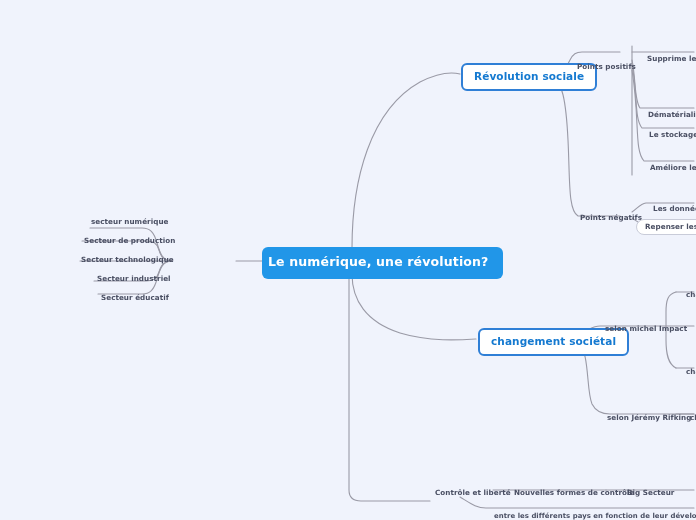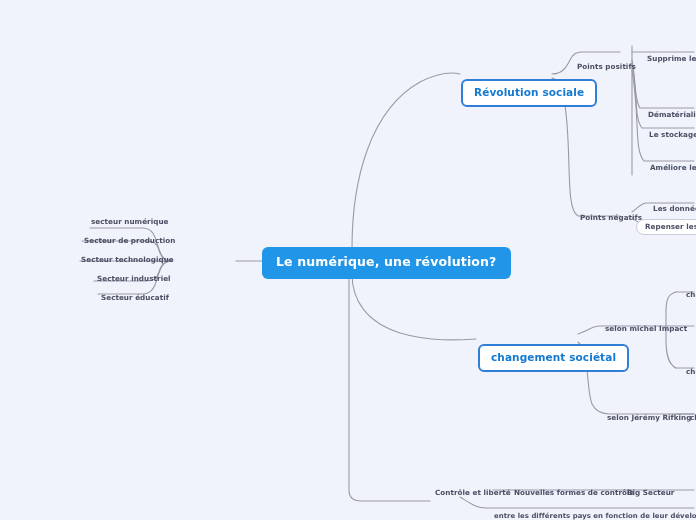--- a/index.html
+++ b/index.html
@@ -32,34 +32,33 @@
     white-space: nowrap;
     line-height: 1;
   }
   
   .node-root {
     background: #2196e8;
     color: #ffffff;
     border-radius: 6px;
     font-weight: bold;
     font-size: 12.5px;
-    padding: 9px 14px 10px 14px;
+    padding: 9px 14px 10px 6px;
     letter-spacing: 0.15px;
   }
   
   .node-l1 {
     background: #ffffff;
     color: #1479d0;
     border: 2px solid #2f7fd6;
     border-radius: 6px;
     font-weight: bold;
     font-size: 10.5px;
     padding: 6px 11px 7px 11px;
     letter-spacing: 0.1px;
-    margin-top: 16px;
   }
   
   .node-leaf {
     color: #4a4f63;
     font-size: 7.2px;
     font-weight: bold;
     letter-spacing: 0.05px;
     background: transparent;
     padding: 0 2px 2px 2px;
   }

